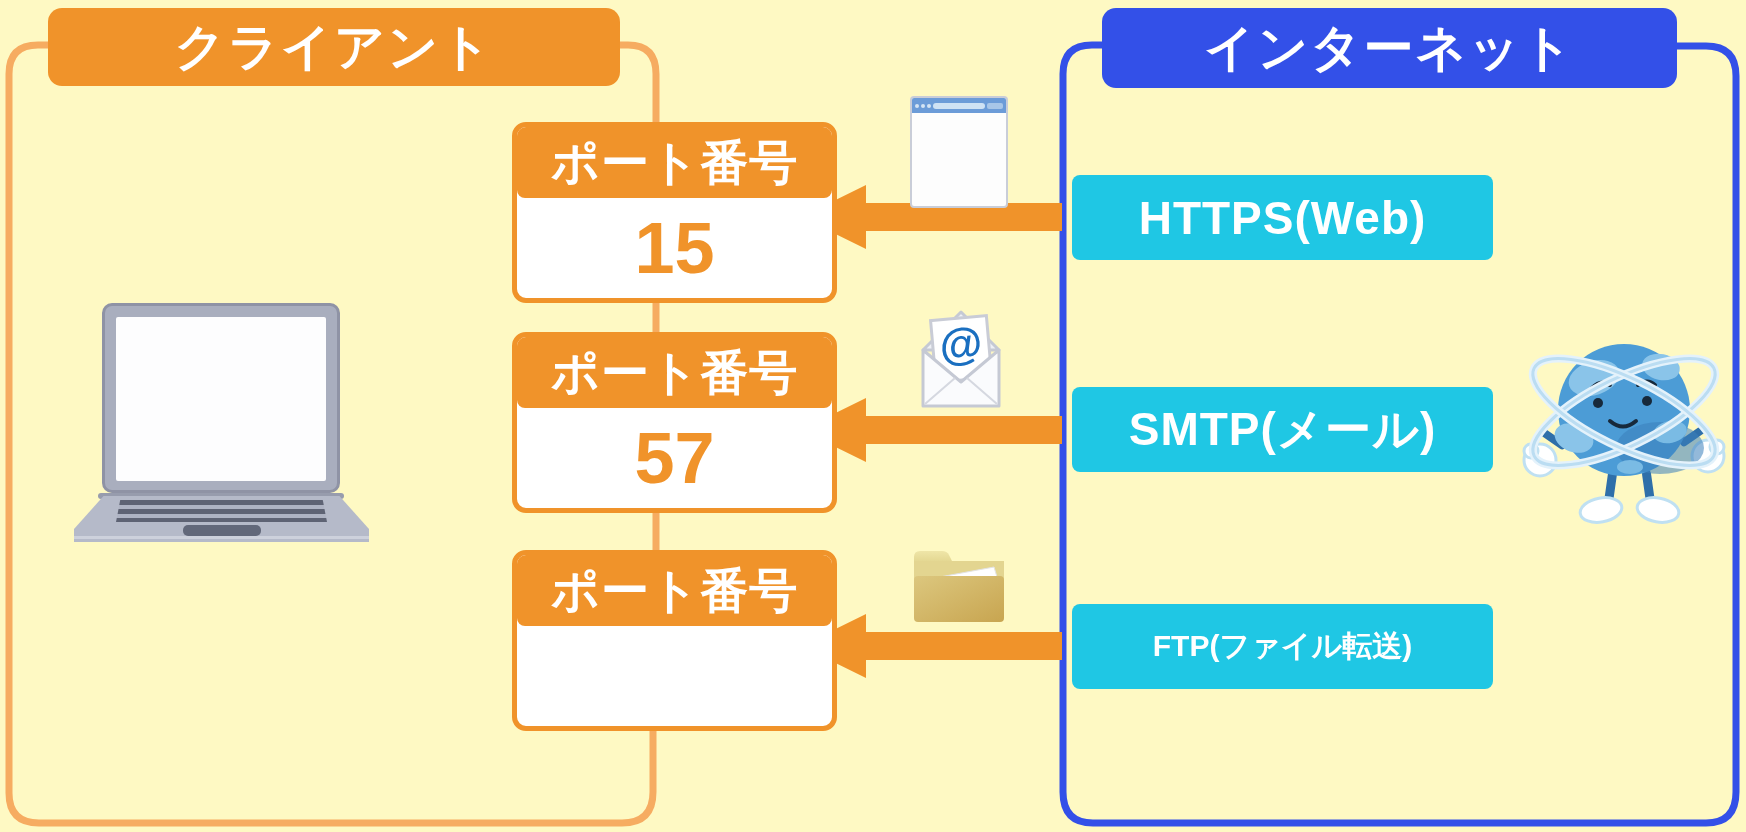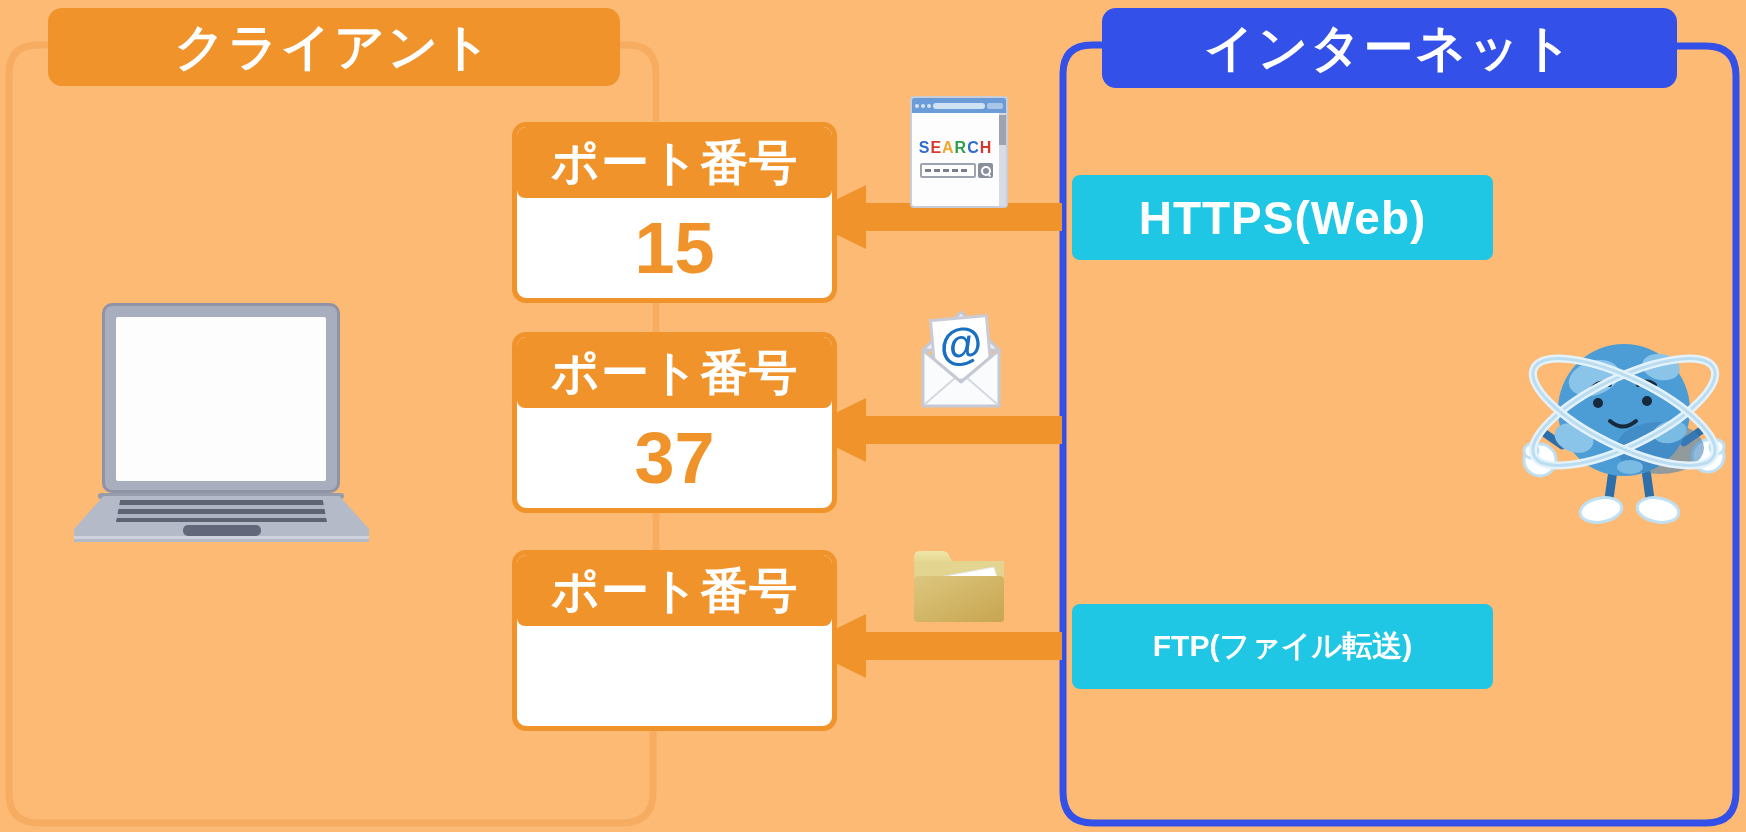--- a/index.html
+++ b/index.html
@@ -1,16 +1,16 @@
 <!DOCTYPE html>
 <html><head>
 <meta charset="utf-8">
 <style>
   html,body{margin:0;padding:0;background:#000;}
-  #canvas{position:relative;width:1746px;height:832px;background:#fdba74;overflow:hidden;
+  #canvas{position:relative;width:1746px;height:832px;background:#fef9c3;overflow:hidden;
           font-family:"Liberation Sans","DejaVu Sans",sans-serif;}
   #wires{position:absolute;left:0;top:0;z-index:1;}
 
   
   .hdr{position:absolute;z-index:3;display:flex;align-items:center;justify-content:center;
        color:#fff;font-weight:bold;font-size:50px;border-radius:14px;letter-spacing:2px;}
   .hdr.client{left:48px;top:8px;width:572px;height:78px;background:#F0932A;}
   .hdr.internet{left:1102px;top:8px;width:575px;height:80px;background:#3350E8;}
 
   
@@ -110,30 +110,33 @@
   <div class="port-box pb1">
     <div class="ph">
       <span>ポート番号</span>
     </div>
     <div class="pv">15</div>
   </div>
   <div class="port-box pb2">
     <div class="ph">
       <span>ポート番号</span>
     </div>
-    <div class="pv">37</div>
+    <div class="pv">57</div>
   </div>
   <div class="port-box pb3">
     <div class="ph">
       <span>ポート番号</span>
     </div>
   </div>
 
   <div class="svc svc1">
     <span>HTTPS(Web)</span>
+  </div>
+  <div class="svc svc2">
+    <span>SMTP(メール)</span>
   </div>
   <div class="svc svc3">
     <span>FTP(ファイル転送)</span>
   </div>
 
   <div class="laptop">
     <div class="lap-screen">
       <div class="lap-display"></div>
     </div>
     <div class="lap-hinge"></div>
@@ -144,37 +147,20 @@
     </div>
   </div>
 
   <div class="browser">
     <div class="browser-bar">
       <span class="dot"></span>
       <span class="dot"></span>
       <span class="dot"></span>
       <span class="pill"></span>
       <span class="tab"></span>
-    </div>
-    <div class="browser-body">
-      <div class="search-word">
-        <span style="color: rgb(46, 107, 208);">S</span><span style="color: rgb(214, 57, 46);">E</span><span style="color: rgb(242, 167, 46);">A</span><span style="color: rgb(46, 158, 76);">R</span><span style="color: rgb(46, 107, 208);">C</span><span style="color: rgb(214, 57, 46);">H</span>
-      </div>
-      <div class="search-bar">
-        <div class="search-field">
-          <div class="search-dashes"></div>
-        </div>
-        <div class="search-btn">
-          <span class="lens"></span>
-          <span class="handle"></span>
-        </div>
-      </div>
-      <div class="browser-scroll">
-        <div class="browser-thumb"></div>
-      </div>
     </div>
   </div>
 
   <svg class="icon-svg email-icon" width="96" height="110" viewBox="0 0 96 110">
     <polygon points="10,48 48,10 86,48" fill="#EEF0F5" stroke="#C5C9D4" stroke-width="3" stroke-linejoin="round"></polygon>
     <g transform="rotate(-5 48 45)">
       <rect x="20" y="16" width="56" height="62" fill="#FFFFFF" stroke="#C9CCD6" stroke-width="3"></rect>
       <text x="48" y="57" font-size="44" font-weight="bold" fill="#1A6FC0" text-anchor="middle" font-family="Liberation Sans, DejaVu Sans, sans-serif">@</text>
     </g>
     <path d="M 10 48 L 48 80 L 86 48 L 86 104 L 10 104 Z" fill="#FAFBFD" stroke="#C5C9D4" stroke-width="3" stroke-linejoin="round"></path>

